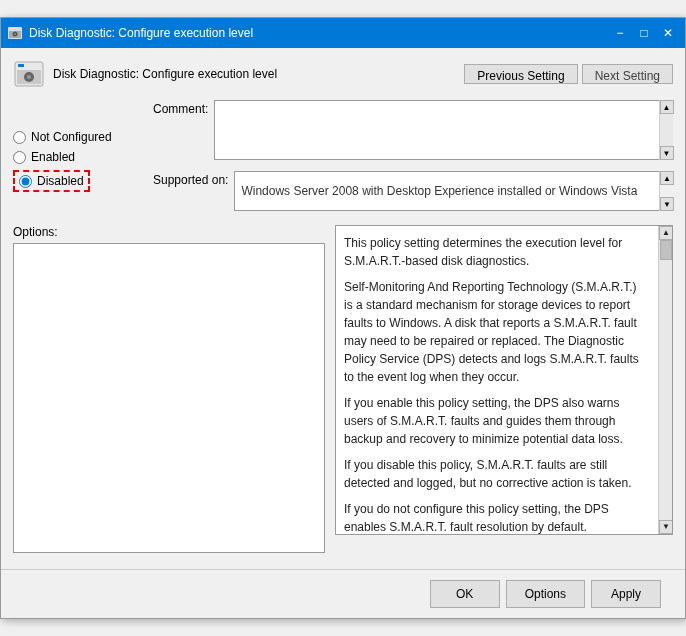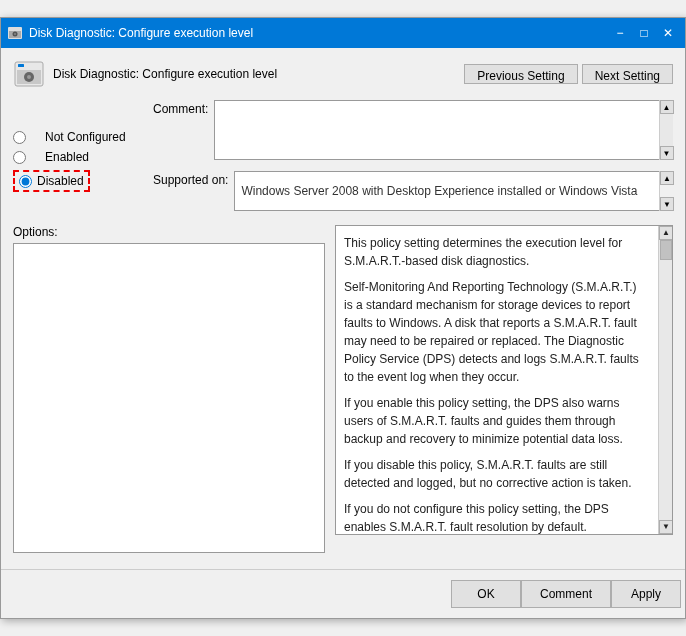--- a/index.html
+++ b/index.html
@@ -83,21 +83,21 @@
     }
     .nav-btn {
       padding: 4px 12px;
       font-size: 12px;
       background: #e1e1e1;
       border: 1px solid #adadad;
       cursor: pointer;
       height: 20px;
     }
     .nav-btn:disabled {
-      color: #000000;
+      color: #404040;
       cursor: default;
     }
 
     .main-area {
       display: flex;
       gap: 10px;
     }
 
     .left-panel {
       width: 130px;
@@ -106,21 +106,21 @@
 
     .radio-group {
       display: flex;
       flex-direction: column;
       gap: 6px;
       margin-top: 30px;
     }
     .radio-item {
       display: flex;
       align-items: center;
-      gap: 19px;
+      gap: 5px;
       cursor: pointer;
     }
     .radio-item input[type="radio"] {
       cursor: pointer;
       accent-color: #0078d7;
     }
     .radio-label {
       font-size: 12px;
     }
     .radio-disabled {
@@ -217,21 +217,22 @@
       position: relative;
     }
     .help-box p {
       margin-bottom: 8px;
     }
     .help-box p:last-child { margin-bottom: 0; }
 
     .footer {
       display: flex;
       justify-content: flex-end;
-      padding: 10px 4px;
+      gap: 6px;
+      padding: 10px 24px;
       border-top: 1px solid #ccc;
       margin-top: 6px;
     }
     .footer-btn {
       padding: 5px 18px;
       font-size: 12px;
       background: #e1e1e1;
       border: 1px solid #adadad;
       cursor: pointer;
       min-width: 70px;
@@ -422,16 +423,16 @@
             </div>
             <div class="sb-arrow">▼</div>
           </div>
         </div>
       </div>
     </div>
   </div>
 
   <div class="footer">
     <button class="footer-btn">OK</button>
-    <button class="footer-btn">Comment</button>
+    <button class="footer-btn">Options</button>
     <button class="footer-btn">Apply</button>
   </div>
 </div>
 
 </body></html>

